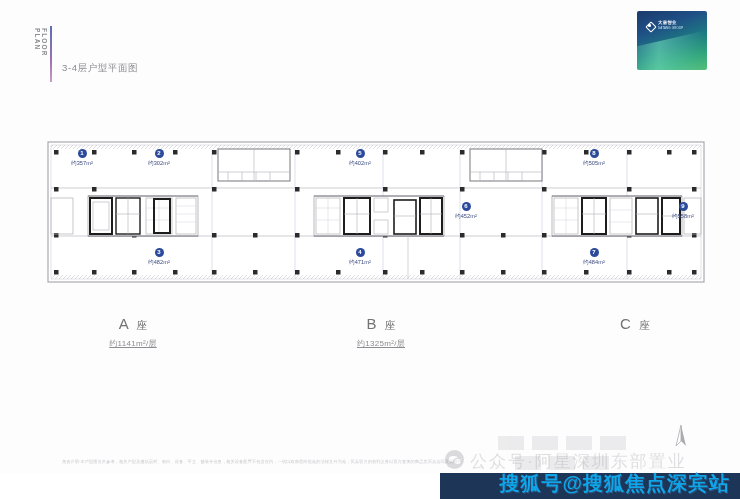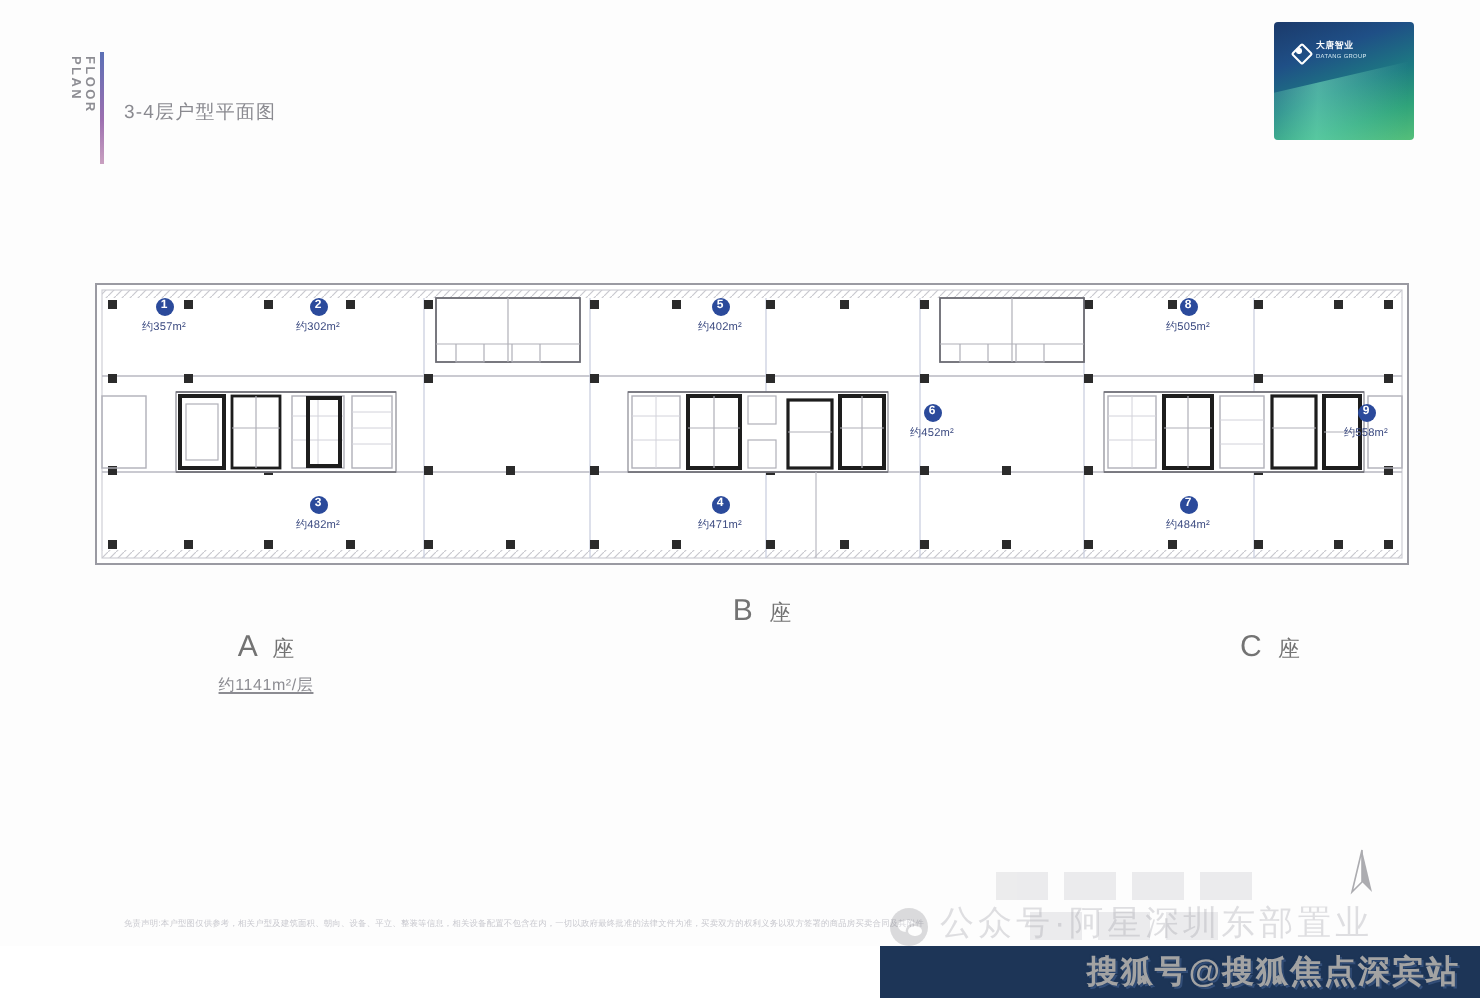--- a/index.html
+++ b/index.html
@@ -34,21 +34,21 @@
     letter-spacing:-1px;white-space:nowrap;
   }
   .title-num{
     background:linear-gradient(135deg,#3d5aa8 0%,#7d5fae 55%,#c07fae 100%);
     -webkit-background-clip:text;background-clip:text;
     -webkit-text-fill-color:transparent;color:#5a5fa8;
     font-style:normal;
   }
   .title-cn{color:#58585c;font-weight:700;font-size:28px;margin-left:4px;}
   .title-sub{
-    position:absolute;left:62px;top:50px;
+    position:absolute;left:62px;top:62px;
     font-size:9.5px;color:#8a8a90;letter-spacing:.6px;text-align:right;
   }
 
   
   .logo-badge{
     position:absolute;right:33px;top:11px;
     width:70px;height:59px;border-radius:2px;
     background:linear-gradient(160deg,#1b3a6b 0%,#1f4f86 28%,#1d7a82 55%,#2fa37a 78%,#56c07a 100%);
     overflow:hidden;
   }
@@ -107,21 +107,21 @@
   
   .disclaimer{
     position:absolute;left:62px;top:458px;width:400px;
     font-size:4.2px;line-height:7px;color:#c9c9cf;
     letter-spacing:.1px;white-space:nowrap;overflow:hidden;
   }
 
   
   .wm-wechat{
     position:absolute;left:445px;top:450px;
-    display:flex;align-items:flex-end;gap:6px;
+    display:flex;align-items:flex-start;gap:6px;
     opacity:.30;pointer-events:none;
   }
   .wm-wechat .wx{
     width:19px;height:19px;border-radius:50%;
     background:#8c8c92;position:relative;flex:0 0 auto;
   }
   .wm-wechat .wx::before{
     content:"";position:absolute;left:4px;top:5.5px;
     width:9px;height:6.5px;border-radius:45%;background:#fff;
   }
@@ -144,21 +144,21 @@
 
   .bottom-bar{
     position:absolute;left:0;bottom:0;width:740px;height:26px;
     background:#1d3557;
   }
   .bottom-bar .bl{
     position:absolute;left:0;top:0;width:440px;height:26px;background:#ffffff;
   }
   .sohu-wm{
     position:absolute;right:10px;bottom:2px;
-    font-size:16px;font-weight:700;color:#a3a3a3;
+    font-size:20px;font-weight:700;color:#0ea5e9;
     letter-spacing:1px;white-space:nowrap;
     text-shadow:0 0 1px #1d3557,1px 1px 0 #35507a;
   }
 </style>
 </head>
 <body>
 
 <div class="page">
 
   <div class="header">
@@ -364,22 +364,23 @@
     <div class="unit" style="left:641px;top:66px">
       <span class="badge">9</span>
       <span class="area">约558m²</span>
     </div>
   </div>
 
   <div class="tower" style="left:133px;top:315px">
     <div class="tname"><span>A</span> <em>座</em></div>
     <div class="tarea">约1141m²/层</div>
   </div>
-  <div class="tower" style="left:381px;top:297px">
+  <div class="tower" style="left:381px;top:315px">
     <div class="tname"><span>B</span> <em>座</em></div>
+    <div class="tarea">约1325m²/层</div>
   </div>
   <div class="tower" style="left:635px;top:315px">
     <div class="tname"><span>C</span> <em>座</em></div>
   </div>
 
   <svg class="compass" viewBox="0 0 22 26">
     <path d="M11,1 L16,22 L11,17 Z" fill="#6a6a72"></path>
     <path d="M11,1 L6,22 L11,17 Z" fill="#ffffff" stroke="#6a6a72" stroke-width=".8"></path>
   </svg>
 

